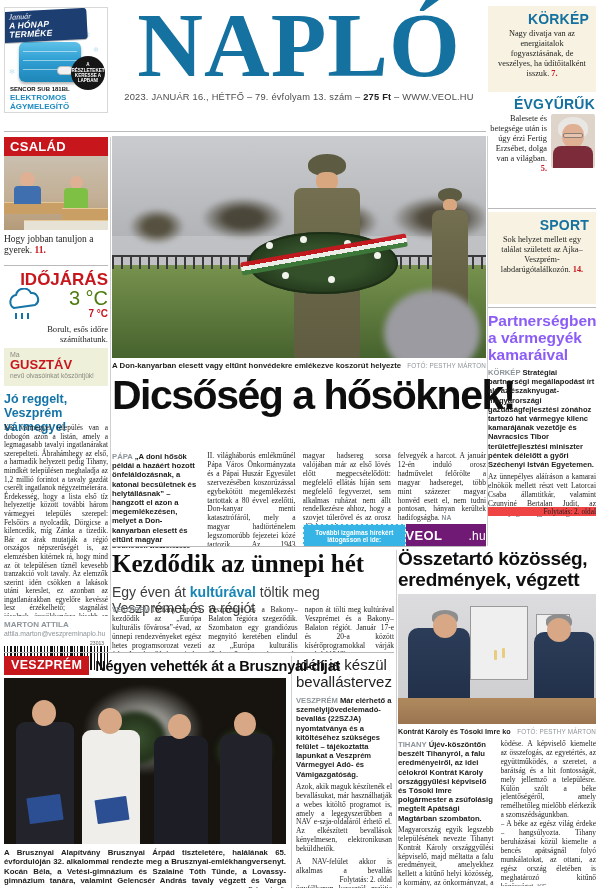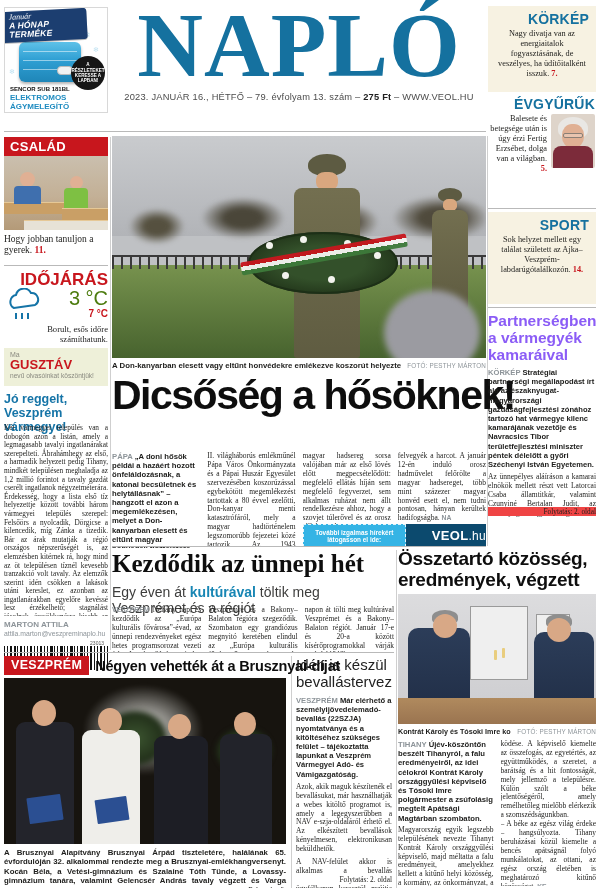--- a/index.html
+++ b/index.html
@@ -111,21 +111,21 @@
   .col{flex:1;overflow:hidden}
   .bt{font-family:"Liberation Serif",serif;font-size:7.5px;line-height:8.9px;text-align:justify}
   .lead{font-weight:bold;font-size:7.7px;line-height:9.2px;text-align:left;font-family:"Liberation Sans",sans-serif}
   .tag{color:#8d9499}
   .sig{color:#8d9499;font-weight:bold;font-family:"Liberation Sans",sans-serif;font-size:6.8px}
   .cont{text-align:right;font-family:"Liberation Serif",serif;font-size:7.3px;margin-top:1px}
   .main-cols{left:112px;top:452px;width:374px;height:96px}
   .veol{left:303px;top:524px;width:183px;height:23px;display:flex;cursor:pointer}
   .veol-l{flex:1.15;background:#35b4e5;border:1.5px dashed rgba(255,255,255,.85);color:#fff;font-weight:bold;
           font-size:6.4px;line-height:7px;display:flex;align-items:center;justify-content:center;text-align:center;padding:1px 4px}
-  .veol-r{flex:1;background:#0c4a6e;color:#fff;display:flex;align-items:center;justify-content:flex-end;
+  .veol-r{flex:1;background:#701a75;color:#fff;display:flex;align-items:center;justify-content:space-between;
           font-weight:800;font-size:13px;letter-spacing:.3px}
   .veol-r .suf{font-weight:400;font-size:12px}
 
   
   .partner{left:488px;top:312px;width:108px;height:206px;overflow:hidden}
   .partner-h{font-weight:800;font-size:15.5px;line-height:17px;color:#8b5cf6;margin-bottom:5px}
   .partner .lead{font-size:7.6px;line-height:9.2px}
   .partner .bt{margin-top:4px}
   .partner-cont{left:488px;top:506px;width:108px;background:#ef4444}
 

